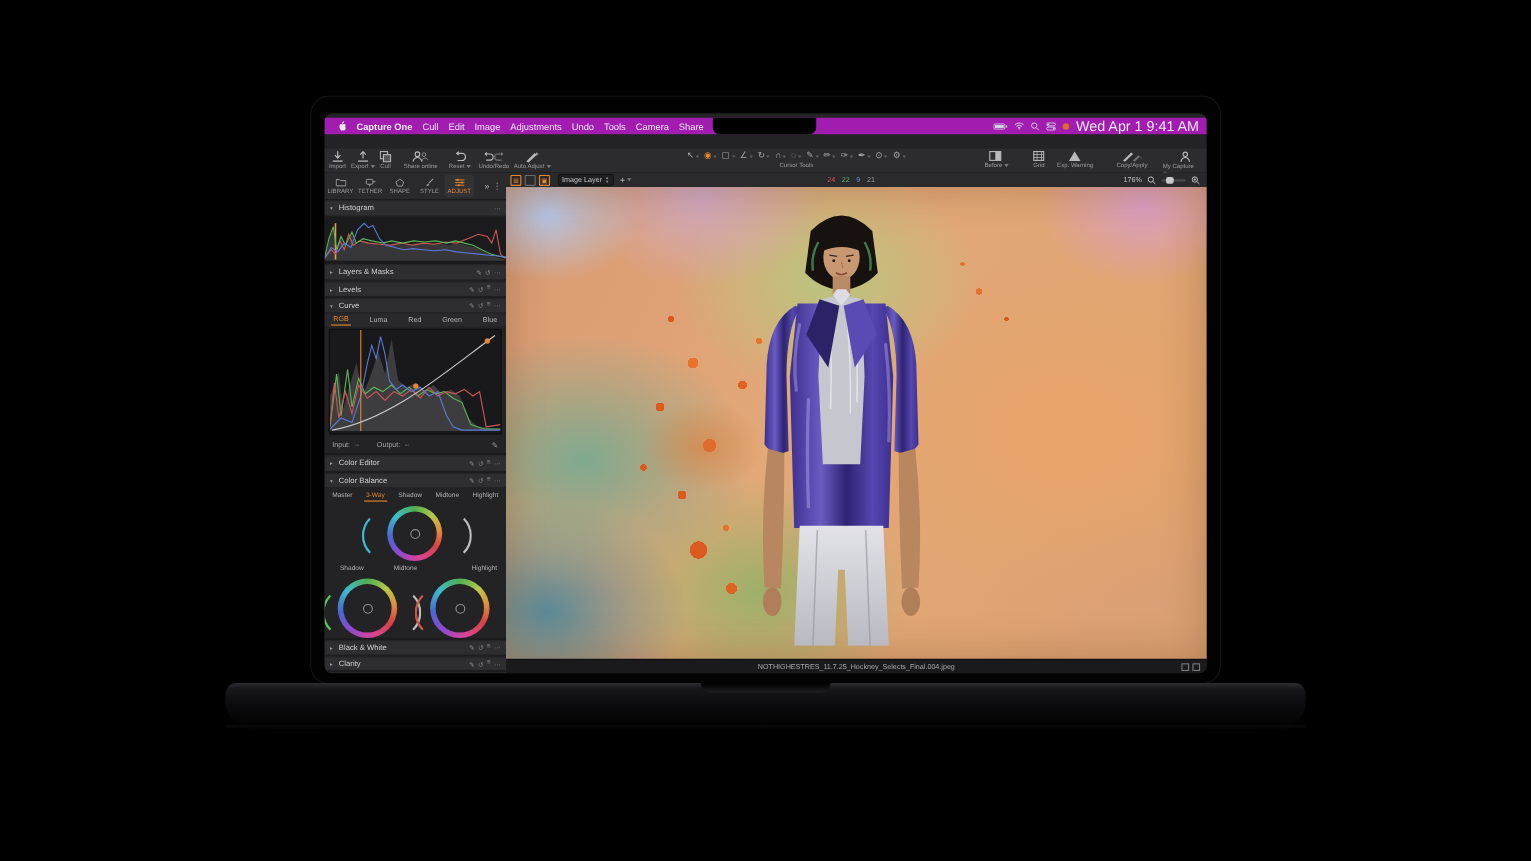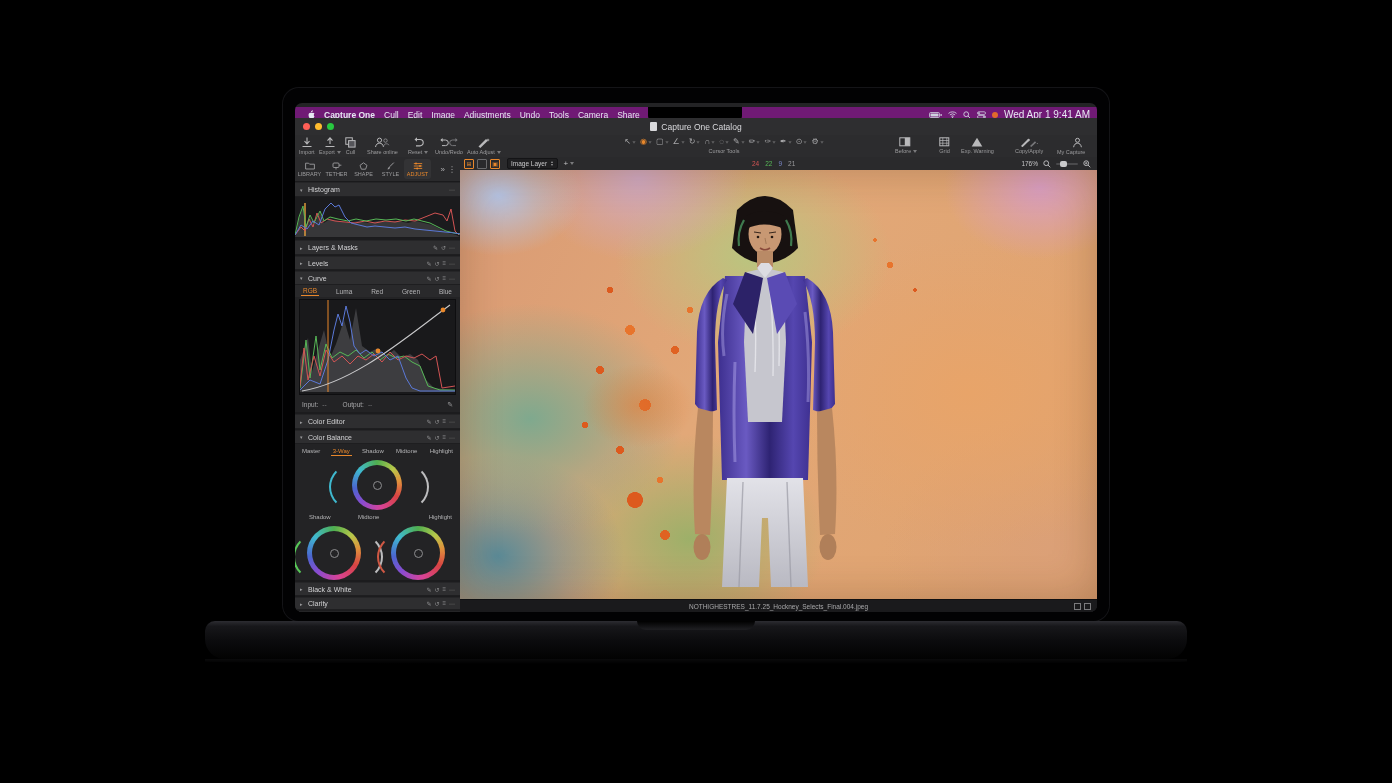--- a/index.html
+++ b/index.html
@@ -10,27 +10,27 @@
                 background:#020203;border-radius:16px;box-shadow:0 0 0 1px #141417,0 0 24px rgba(0,0,0,.8);}
   .display{position:absolute;left:12px;top:15px;width:802px;height:509px;background:#232325;
            border-radius:7px;overflow:hidden;}
   .base{position:absolute;left:205px;top:621px;width:982px;height:38px;border-radius:10px 10px 20px 20px;
         background:linear-gradient(180deg,#2c2c31 0%,#17171a 14%,#0c0c0e 50%,#020202 100%);}
   .base-notch{position:absolute;left:50%;top:0;transform:translateX(-50%);width:118px;height:9px;
               background:linear-gradient(180deg,#000 0%,#1d1d20 90%);border-radius:0 0 10px 10px;}
   .base-foot{position:absolute;left:205px;top:659px;width:982px;height:5px;border-radius:0 0 60% 60%;
              background:linear-gradient(180deg,#0a0a0b,#000);}
   
-  .menubar{position:absolute;left:0;top:4px;width:802px;height:15px;background:#701a75;
+  .menubar{position:absolute;left:0;top:4px;width:802px;height:15px;background:#a21caf;
            display:flex;align-items:center;color:#e6e8f2;font-size:8.5px;text-align:center;}
   .mb-left{display:flex;align-items:center;gap:9px;padding-left:11px;white-space:nowrap;}
   .mb-item{cursor:default;}
   .mb-item.bold{font-weight:bold;}
   .notch{position:absolute;left:353px;top:0;width:94px;height:15px;background:#000;border-radius:0 0 6px 6px;}
-  .mb-right{position:absolute;right:7px;top:0;height:15px;display:flex;align-items:center;gap:6px;font-size:10px;}
+  .mb-right{position:absolute;right:7px;top:0;height:15px;display:flex;align-items:center;gap:6px;font-size:13px;}
   .mb-right svg{display:block;}
   .c1-dot{width:6px;height:6px;border-radius:50%;background:#e06a2b;}
   
   .titlebar{position:absolute;left:0;top:15px;width:802px;height:17px;background:#2e2e30;
             border-bottom:1px solid #1b1b1d;}
   .lights{position:absolute;left:8px;top:5px;display:flex;gap:5px;}
   .light{width:7px;height:7px;border-radius:50%;}
   .win-title{position:absolute;left:0;top:0;width:100%;height:17px;display:flex;align-items:center;
              justify-content:center;gap:4px;color:#d9d9dc;font-size:8.5px;}
   .doc-icon{width:7px;height:9px;background:#d9d9dc;border-radius:1px;}
@@ -178,31 +178,20 @@
             <rect x="0.5" y="0.8" width="8" height="2.6" rx="1.3" fill="none" stroke="#cfd2e0" stroke-width="0.8"></rect>
             <circle cx="2" cy="2.1" r="0.9" fill="#cfd2e0"></circle>
             <rect x="0.5" y="4.6" width="8" height="2.6" rx="1.3" fill="none" stroke="#cfd2e0" stroke-width="0.8"></rect>
             <circle cx="7" cy="5.9" r="0.9" fill="#cfd2e0"></circle>
           </svg>
           <span class="c1-dot"></span>
           <span>Wed Apr 1  9:41 AM</span>
         </div>
       </div>
 
-      <div class="titlebar">
-        <div class="lights">
-          <span class="light" style="background:#ff5f57"></span>
-          <span class="light" style="background:#febc2e"></span>
-          <span class="light" style="background:#28c840"></span>
-        </div>
-        <div class="win-title">
-          <span class="doc-icon"></span>
-          <span>Capture One Catalog</span>
-        </div>
-      </div>
 
       <div class="toolbar">
         <div class="tbtn" style="left:4px">
           <svg width="12" height="11" viewBox="0 0 12 11">
               <path d="M6 0.5v6M3.5 4 6 6.8 8.5 4" fill="none" stroke="#b9b9bb" stroke-width="1.1"></path>
               <path d="M1.5 9.5h9" stroke="#b9b9bb" stroke-width="1.1"></path>
             </svg>
           <span>Import</span>
         </div>
         <div class="tbtn" style="left:24px">

